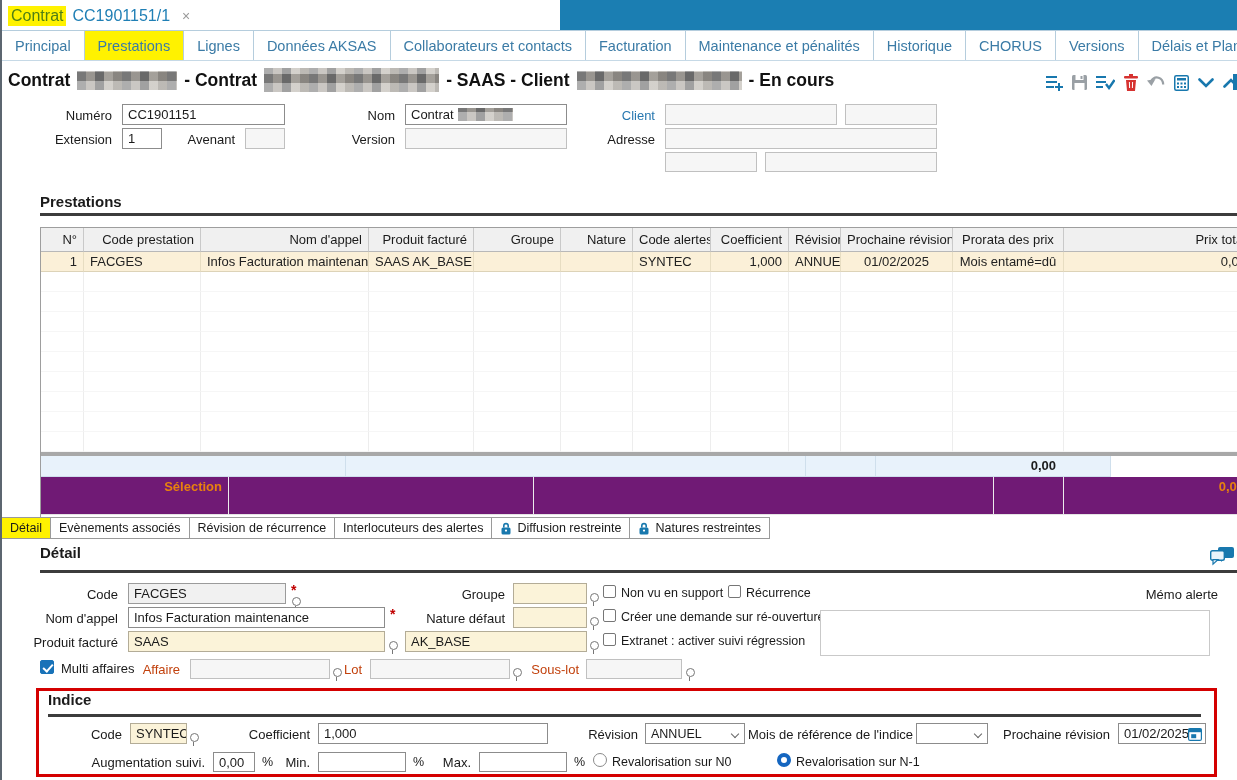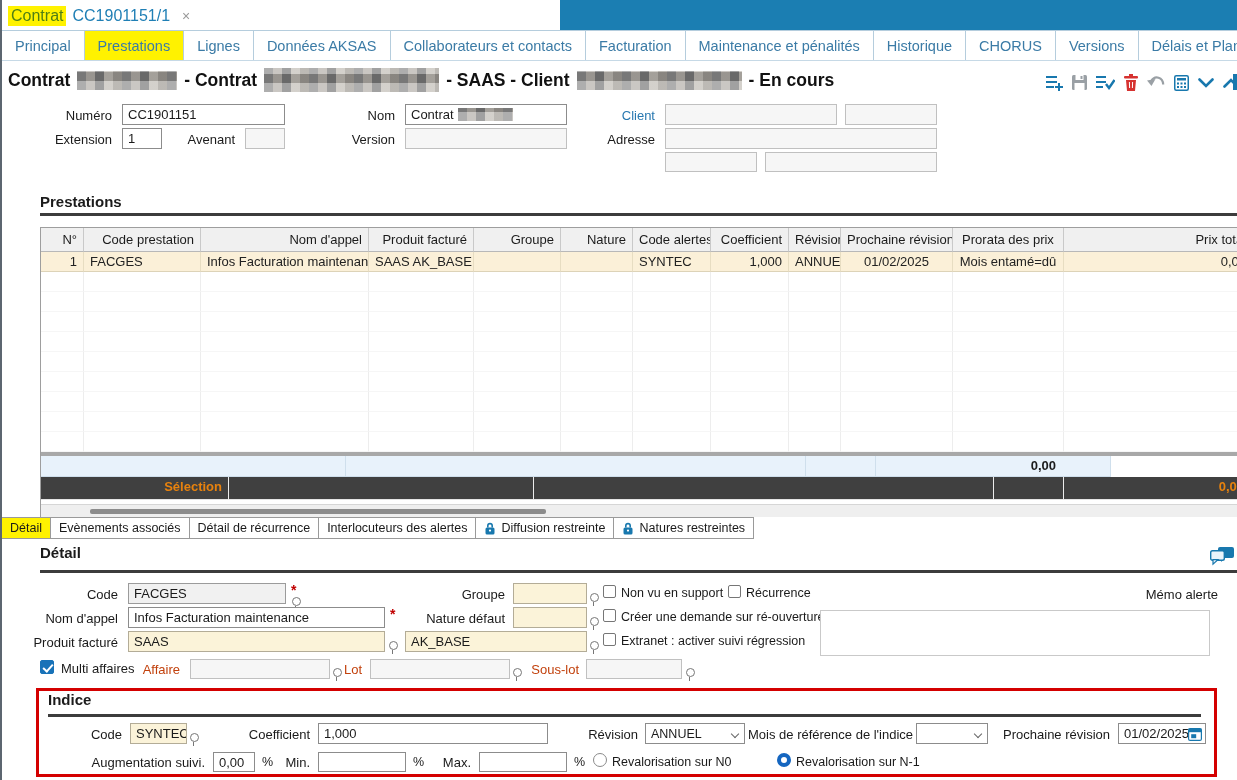--- a/index.html
+++ b/index.html
@@ -56,21 +56,21 @@
   .th { line-height:23px; height:24px; background:#f0f0f0; border-right:1px solid #c9c9c9; border-bottom:1px solid #b8b8b8;text-align:right; }
   .td { line-height:19px; height:20px; border-right:1px solid #ededed; border-bottom:1px solid #f6f6f6; }
   .row1 .td { background:#FBF0D8; border-right-color:#e7ddc2; border-bottom-color:#ddd3b8; color:#222; }
   .c0{width:43px;flex:none}.c1{width:117px;flex:none}.c2{width:168px;flex:none}.c3{width:105px;flex:none}
   .c4{width:87px;flex:none}.c5{width:72px;flex:none}.c6{width:78px;flex:none}.c7{width:78px;flex:none}
   .c8{width:52px;flex:none}.c9{width:112px;flex:none}.c10{width:111px;flex:none}.c11{width:237px;flex:none;padding-right:54px}
   .al-r{text-align:right}.al-c{text-align:center}
   .tbl-divider { width:1258px; height:4px; background:#a8a8a8; }
   .trow .td { height:21px; line-height:20px; background:#E8F2FB; border-right-color:#cfdfec; border-bottom-color:#cfdfec; }
   .trow .td.lbl { font-weight:bold; text-align:right; }
-  .srow .td { height:23px; line-height:20px; background:#404040; border-right-color:#ececec; border-bottom-color:#e4e4e4; }
+  .srow .td { height:38px; line-height:20px; background:#701a75; border-right-color:#ececec; border-bottom-color:#e4e4e4; }
   .srow .td.lbl { font-weight:bold; color:#E8820D; text-align:right; }
   .srow .td.val { color:#E8820D; font-weight:bold; }
   .tc0{width:188px;flex:none}.tc1{width:305px;flex:none}.tc2{width:460px;flex:none}.tc3{width:70px;flex:none}
   .tc4{width:235px;flex:none;text-align:right;padding-right:54px}
   .tbl-gap { width:1258px; height:4px; background:#fff; }
   .tfoot { width:1258px; height:13px; background:#efefef; border-top:1px solid #d6d6d6; position:relative; }
   .hthumb { position:absolute; left:49px; top:4px; width:456px; height:5px; background:#8c8c8c; border-radius:2px; cursor:pointer; }
 
   
   .dtabs { position:absolute; left:2px; top:517px; height:22px; display:flex; }
@@ -415,21 +415,21 @@
   </div>
 
   <div class="dtabs">
     <div class="dtab active">
         <span>Détail</span>
       </div>
     <div class="dtab">
         <span>Evènements associés</span>
       </div>
     <div class="dtab">
-        <span>Détail de récurrence</span>
+        <span>Révision de récurrence</span>
       </div>
     <div class="dtab">
         <span>Interlocuteurs des alertes</span>
       </div>
     <div class="dtab">
       <svg width="12" height="13" viewBox="0 0 12 13">
           <rect x="1.5" y="5.5" width="9" height="7" rx="1.5" fill="#1878AE"></rect>
           <path d="M3.8 5.5 V3.8 a2.2 2.2 0 0 1 4.4 0 V5.5" fill="none" stroke="#1878AE" stroke-width="1.6"></path>
           <circle cx="6" cy="8.6" r="1.1" fill="#fff"></circle>
         </svg>

